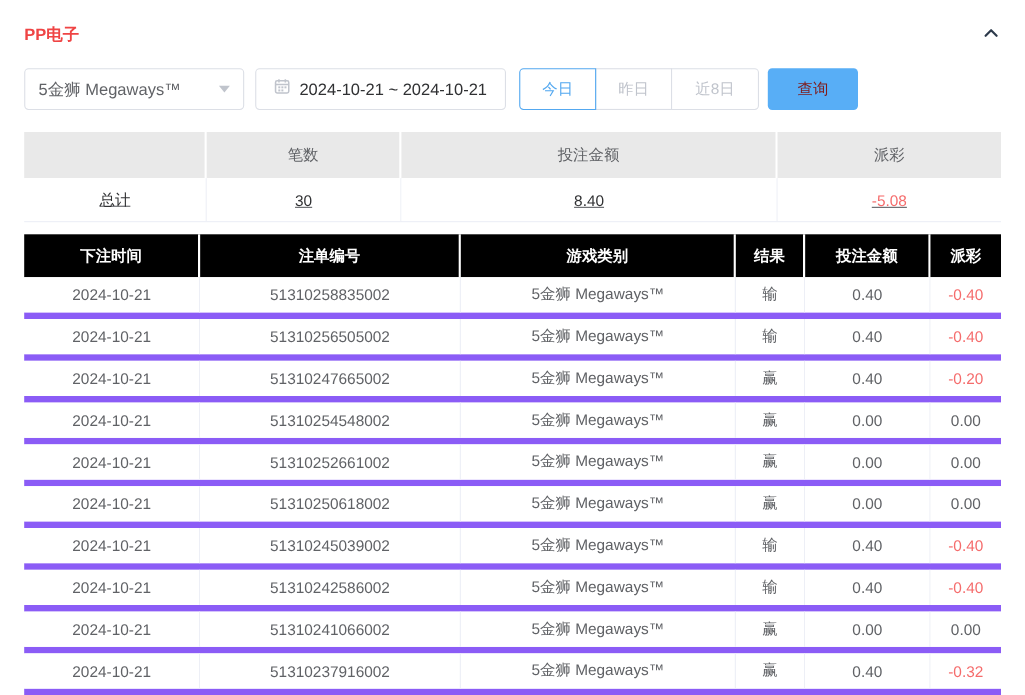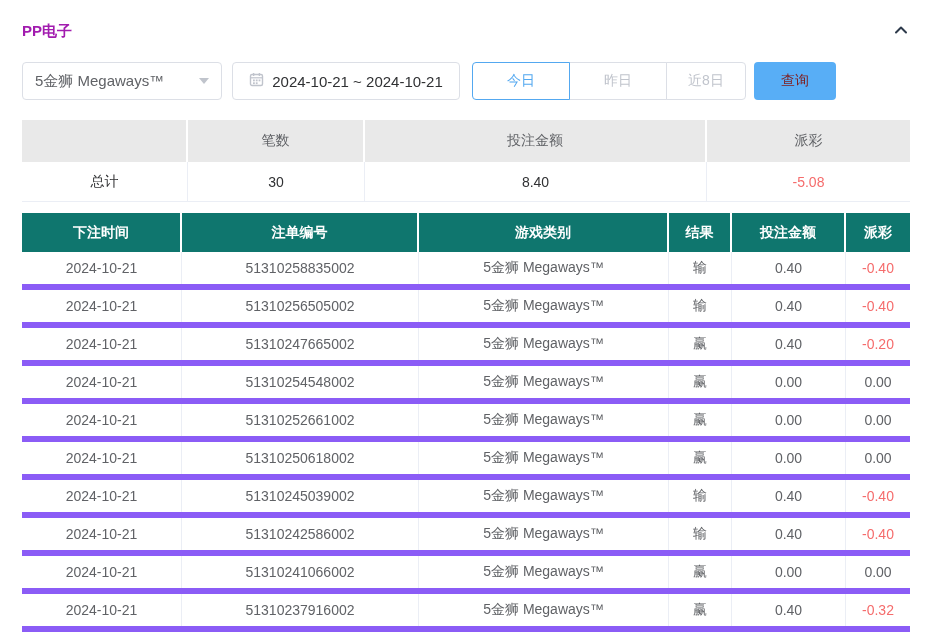--- a/index.html
+++ b/index.html
@@ -14,21 +14,21 @@
   .panel-header {
     margin-top: 20px;
     height: 22px;
     display: flex;
     align-items: center;
     justify-content: space-between;
   }
   .panel-title {
     font-size: 15px;
     font-weight: bold;
-    color: #a21caf;
+    color: #ef4444;
   }
   .collapse-btn {
     width: 18px; height: 18px;
     display: flex; align-items: center; justify-content: center;
     cursor: pointer;
     background: none; border: none;
   }
 
   
   .filter-row {
@@ -74,21 +74,21 @@
     font-size: 15px;
     color: #303133;
     white-space: nowrap;
   }
   .quick-group {
     margin-left: 12px;
     display: flex;
     height: 38px;
   }
   .quick-btn {
-    width: 98px; height: 38px;
+    width: 70px; height: 38px;
     background: #fff;
     border: 1px solid #dcdfe6;
     color: #c0c4cc;
     font-size: 14px;
     cursor: pointer;
     margin-left: -1px;
     position: relative;
     font-family: inherit;
   }
   .quick-btn:first-child { margin-left: 0; border-radius: 4px 0 0 4px; }
@@ -114,39 +114,39 @@
   .summary-table { margin-top: 20px; width: 888px; }
   .summary-head { display: flex; height: 42px; }
   .summary-head .cell {
     background: #e9e9e9;
     color: #606266;
     font-size: 14px;
     display: flex; align-items: center; justify-content: center;
     border-right: 2px solid #ffffff;
   }
   .summary-head .cell:last-child { border-right: none; }
-  .summary-body { display: flex; height: 40px; border-bottom: 1px solid #ebeef5; }
+  .summary-body { display: flex; height: 40px; border-bottom: 1px solid #ebeef5; text-decoration: underline; }
   .summary-body .cell {
     background: #ffffff;
     color: #303133;
     font-size: 14px;
     display: flex; align-items: center; justify-content: center;
     border-right: 1px solid #ebeef5;
   }
   .summary-body .cell:last-child { border-right: none; }
   .sc-0 { width: 166px; }
   .sc-1 { width: 177px; }
   .sc-2 { width: 342px; }
   .sc-3 { width: 203px; }
 
   
   .detail-table { margin-top: 11px; width: 888px; }
   .detail-head { display: flex; height: 39px; }
   .detail-head .cell {
-    background: #0f766e;
+    background: #000000;
     color: #ffffff;
     font-size: 14px;
     font-weight: bold;
     display: flex; align-items: center; justify-content: center;
     border-right: 2px solid #ffffff;
     text-align: right;
   }
   .detail-head .cell:last-child { border-right: none; }
   .detail-row { display: flex; height: 38px; border-bottom: 6px solid #8b5cf6; }
   .detail-row .cell {

